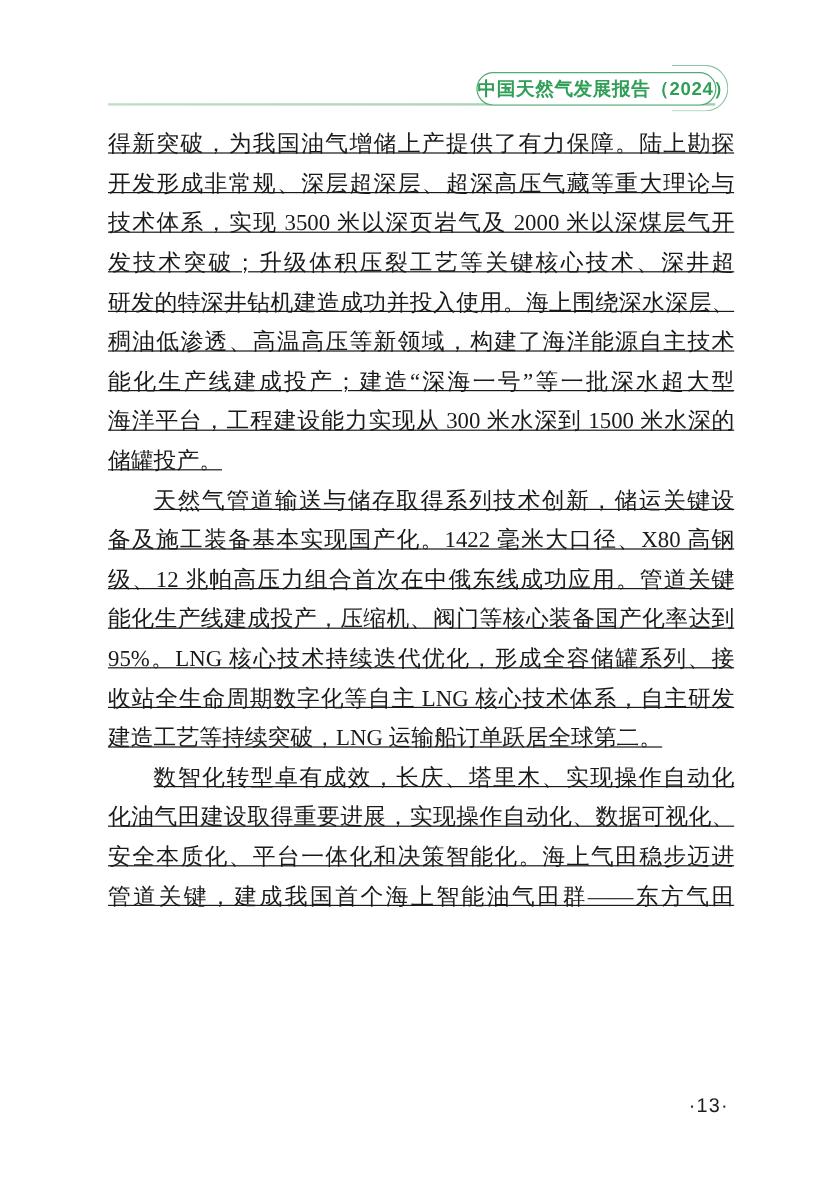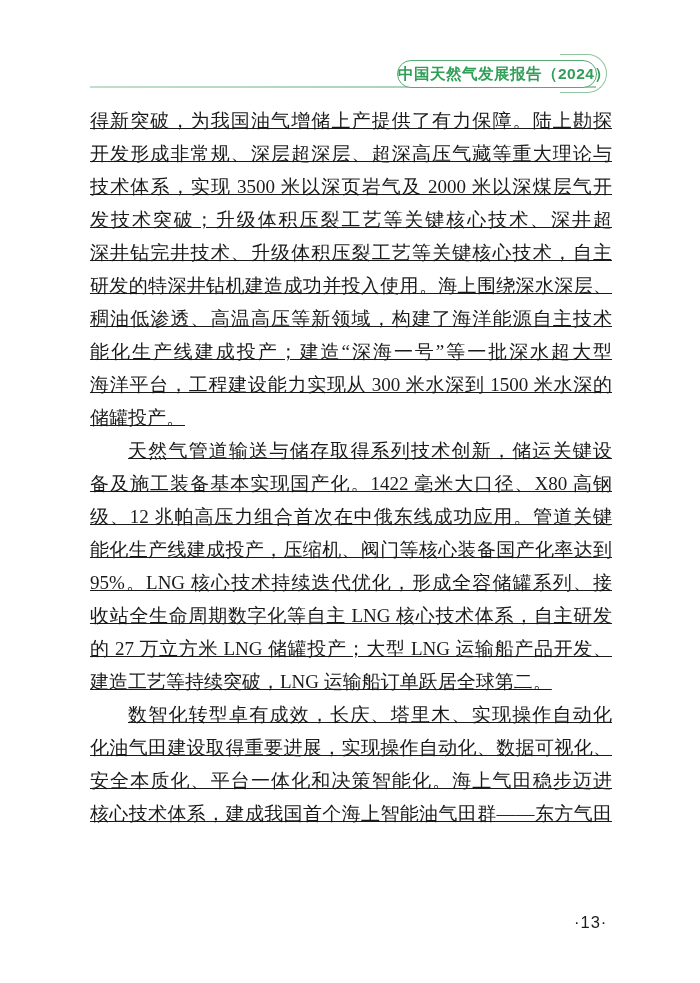--- a/index.html
+++ b/index.html
@@ -95,35 +95,33 @@
 
   <div class="title-frame">
     <span class="report-title">中国天然气发展报告（2024）</span>
   </div>
 
   <div class="body-text" id="body-text">
       <div class="body-line">得新突破，为我国油气增储上产提供了有力保障。陆上勘探</div>
       <div class="body-line">开发形成非常规、深层超深层、超深高压气藏等重大理论与</div>
       <div class="body-line">技术体系，实现 3500 米以深页岩气及 2000 米以深煤层气开</div>
       <div class="body-line">发技术突破；升级体积压裂工艺等关键核心技术、深井超</div>
-      <div class="body-line">深井钻完井技术、升级体积压裂工艺等关键核心技术，自主</div>
       <div class="body-line">研发的特深井钻机建造成功并投入使用。海上围绕深水深层、</div>
       <div class="body-line">稠油低渗透、高温高压等新领域，构建了海洋能源自主技术</div>
       <div class="body-line">能化生产线建成投产；建造“深海一号”等一批深水超大型</div>
       <div class="body-line">海洋平台，工程建设能力实现从 300 米水深到 1500 米水深的</div>
       <div class="body-line para-end">储罐投产。</div>
       <div class="body-line indent">天然气管道输送与储存取得系列技术创新，储运关键设</div>
       <div class="body-line">备及施工装备基本实现国产化。1422 毫米大口径、X80 高钢</div>
       <div class="body-line">级、12 兆帕高压力组合首次在中俄东线成功应用。管道关键</div>
       <div class="body-line">能化生产线建成投产，压缩机、阀门等核心装备国产化率达到</div>
       <div class="body-line">95%。LNG 核心技术持续迭代优化，形成全容储罐系列、接</div>
       <div class="body-line">收站全生命周期数字化等自主 LNG 核心技术体系，自主研发</div>
-      <div class="body-line">的 27 万立方米 LNG 储罐投产；大型 LNG 运输船产品开发、</div>
       <div class="body-line para-end">建造工艺等持续突破，LNG 运输船订单跃居全球第二。</div>
       <div class="body-line indent">数智化转型卓有成效，长庆、塔里木、实现操作自动化</div>
       <div class="body-line">化油气田建设取得重要进展，实现操作自动化、数据可视化、</div>
       <div class="body-line">安全本质化、平台一体化和决策智能化。海上气田稳步迈进</div>
-      <div class="body-line">核心技术体系，建成我国首个海上智能油气田群——东方气田</div>
+      <div class="body-line">管道关键，建成我国首个海上智能油气田群——东方气田</div>
     </div>
 
   <span class="page-number">·13·</span>
 
 </div>
 
 </body></html>

